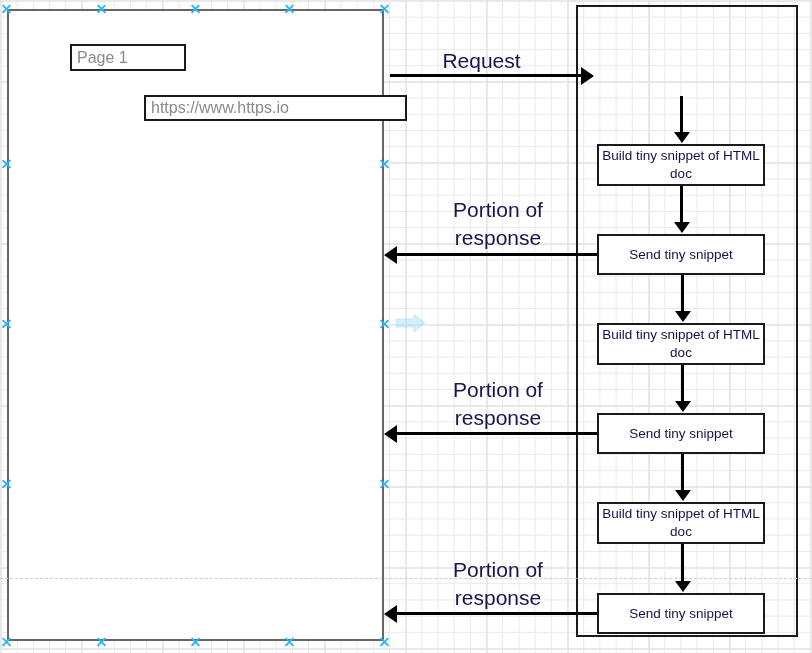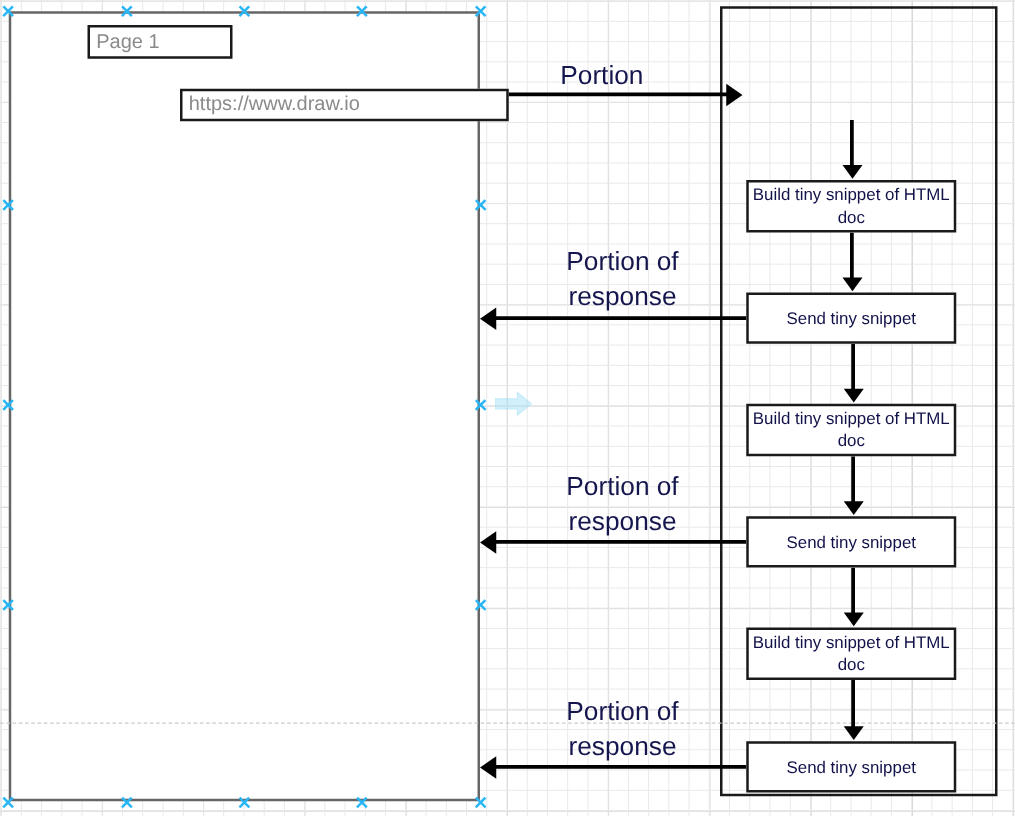--- a/index.html
+++ b/index.html
@@ -38,20 +38,21 @@
   .label-box {
     position: absolute;
     background: #ffffff;
     border: 2px solid #1a1a1a;
     box-sizing: border-box;
     display: flex;
     align-items: center;
     color: #8a8a8a;
     font-size: 16px;
     line-height: 1.1;
+    margin-top: 24px;
   }
   .page-label {
     left: 70px;
     top: 20px;
     width: 116px;
     height: 27px;
     padding-left: 5px;
   }
   .url-box {
     left: 144px;
@@ -199,21 +200,21 @@
 
   <div class="guide-line"></div>
 
   <div class="browser-window"></div>
 
   <div class="label-box page-label">
     <span>Page 1</span>
   </div>
 
   <div class="label-box url-box">
-    <span>https://www.draw.io</span>
+    <span>https://www.https.io</span>
   </div>
 
   <div class="server-container"></div>
 
 
   <div class="node" style="top:144px;height:42px;">
     <span>Build tiny snippet of
 HTML doc</span>
   </div>
 
@@ -240,21 +241,21 @@
   </div>
 
   <div class="v-arrow" style="left:680px;top:96px;height:38px;"></div>
   <div class="v-arrow" style="left:680px;top:186px;height:38px;"></div>
   <div class="v-arrow" style="left:681px;top:275px;height:38px;"></div>
   <div class="v-arrow" style="left:681px;top:365px;height:38px;"></div>
   <div class="v-arrow" style="left:681px;top:454px;height:38px;"></div>
   <div class="v-arrow" style="left:681px;top:544px;height:39px;"></div>
 
   <div class="h-arrow right" style="left:390px;top:74px;width:194px;"></div>
-  <div class="edge-label" style="left:424px;top:47px;width:115px;">Portion</div>
+  <div class="edge-label" style="left:424px;top:47px;width:115px;">Request</div>
 
   <div class="h-arrow left" style="left:394px;top:253px;width:203px;"></div>
   <div class="edge-label" style="left:428px;top:196px;width:140px;">Portion of
 response</div>
 
   <div class="h-arrow left" style="left:394px;top:432px;width:203px;"></div>
   <div class="edge-label" style="left:428px;top:376px;width:140px;">Portion of
 response</div>
 
   <div class="h-arrow left" style="left:394px;top:612px;width:203px;"></div>

